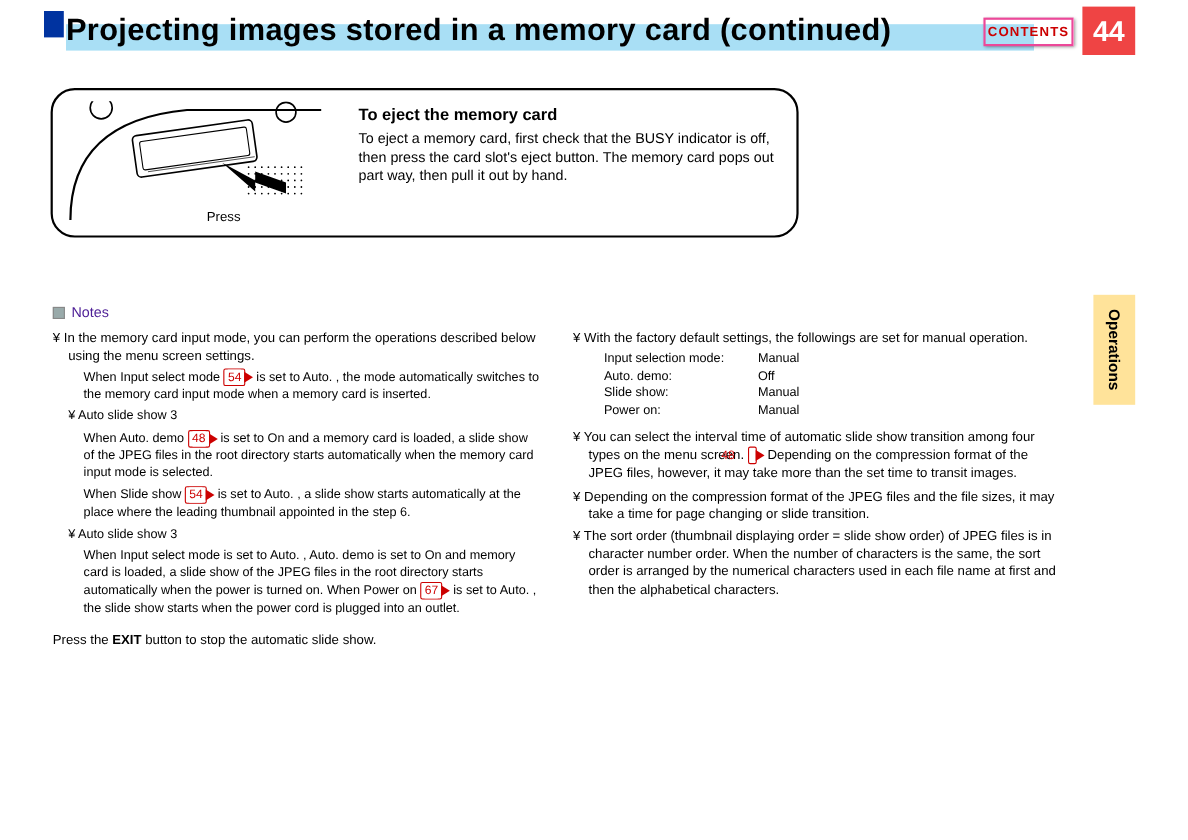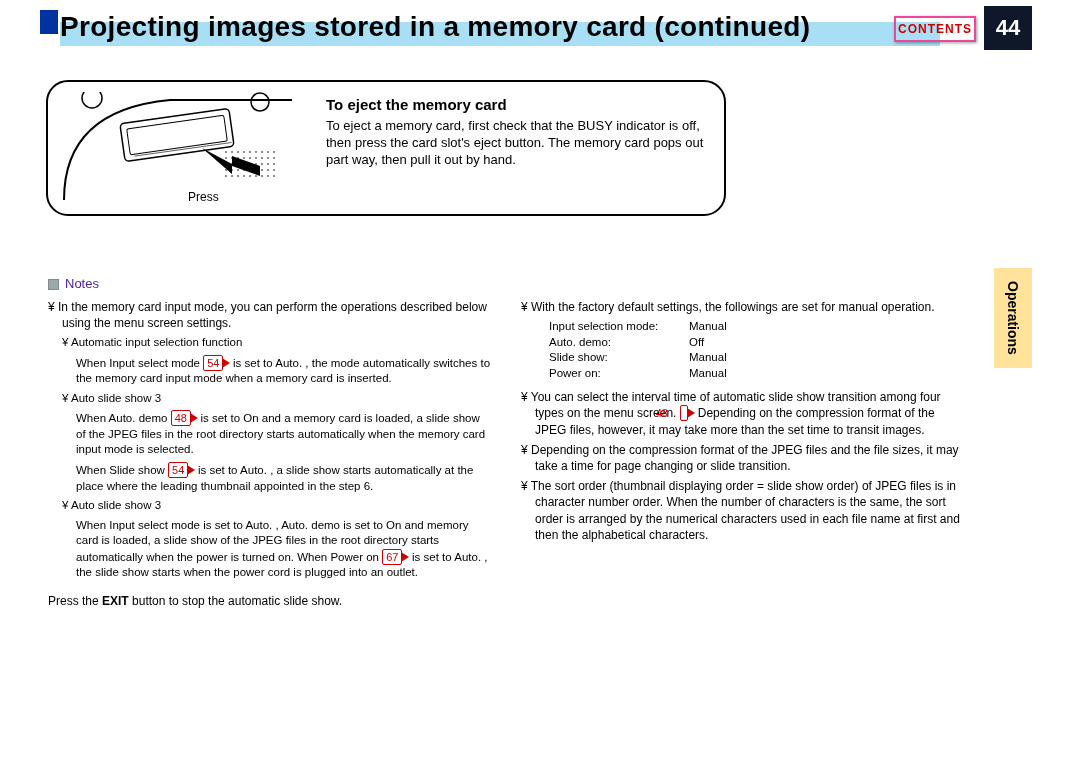--- a/index.html
+++ b/index.html
@@ -1,21 +1,21 @@
 <!DOCTYPE html>
 <html><head>
 <meta charset="utf-8">
 <style>
   html,body{margin:0;padding:0;background:#fff;font-family:Helvetica,Arial,sans-serif;font-size:12px;color:#000;}
   .page{position:relative;width:1044px;height:764px;background:#fff;overflow:hidden;}
   .blue-mark{position:absolute;left:40px;top:10px;width:18px;height:24px;background:#0033a0;}
   .title-band{position:absolute;left:60px;top:14px;width:880px;height:36px;}
   .title-band-bg{position:absolute;left:0;top:8px;right:0;height:24px;background:#a9dff5;}
   .title-txt{position:absolute;left:0;top:-3px;right:0;font-size:28px;font-weight:bold;letter-spacing:0.3px;}
-  .page-num-box{position:absolute;right:12px;top:6px;width:48px;height:44px;background:#0f172a;color:#fff;font-size:22px;font-weight:bold;display:flex;align-items:center;justify-content:center;}
+  .page-num-box{position:absolute;right:12px;top:6px;width:48px;height:44px;background:#ef4444;color:#fff;font-size:26px;font-weight:bold;display:flex;align-items:center;justify-content:center;}
   .contents-btn{position:absolute;right:68px;top:16px;width:78px;height:22px;border:2px solid #ec4899;font-size:12px;font-weight:bold;color:#cc0000;display:flex;align-items:center;justify-content:center;letter-spacing:1px;box-shadow:1px 1px 3px rgba(0,0,0,0.4);}
   .side-tab{position:absolute;right:12px;top:268px;width:38px;height:100px;background:#ffe39a;display:flex;align-items:center;justify-content:center;}
   .side-tab span{writing-mode:vertical-rl;transform:rotate(0deg);font-size:14px;font-weight:bold;}
   
   .callout{position:absolute;left:46px;top:80px;width:680px;height:136px;border:2px solid #000;border-radius:22px;background:#fff;box-sizing:border-box;}
   .callout-img{position:absolute;left:14px;top:10px;width:232px;height:112px;border-right:none;}
   .callout-img svg{width:100%;height:100%;}
   .callout-title{position:absolute;left:278px;top:14px;font-size:15px;font-weight:bold;}
   .callout-body{position:absolute;left:278px;top:36px;right:18px;font-size:13px;line-height:1.3;}
   .press-lbl{position:absolute;left:140px;top:108px;font-size:12px;}
@@ -132,21 +132,20 @@
 
   <div class="notes">
     <div class="notes-hdr">
       <span class="bullet"></span><span>Notes</span>
     </div>
     <div class="cols">
 
       <div class="col">
         <p class="lvl1">¥  In the memory card input mode, you can perform the operations described below using the menu screen settings.</p>
 
-        <p class="lvl2">¥  Automatic input selection function</p>
         <p class="lvl2b">
           <span>When  Input select mode </span>
           <span class="ref"><span class="ref-inner">54</span></span>&nbsp;&nbsp;
           <span> is set to  Auto. , the mode automatically switches to the memory card input mode when a memory card is inserted.</span>
         </p>
 
         <p class="lvl2">¥  Auto slide show 3</p>
         <p class="lvl2b">
           <span>When  Auto. demo </span>
           <span class="ref"><span class="ref-inner">48</span></span>&nbsp;&nbsp;

